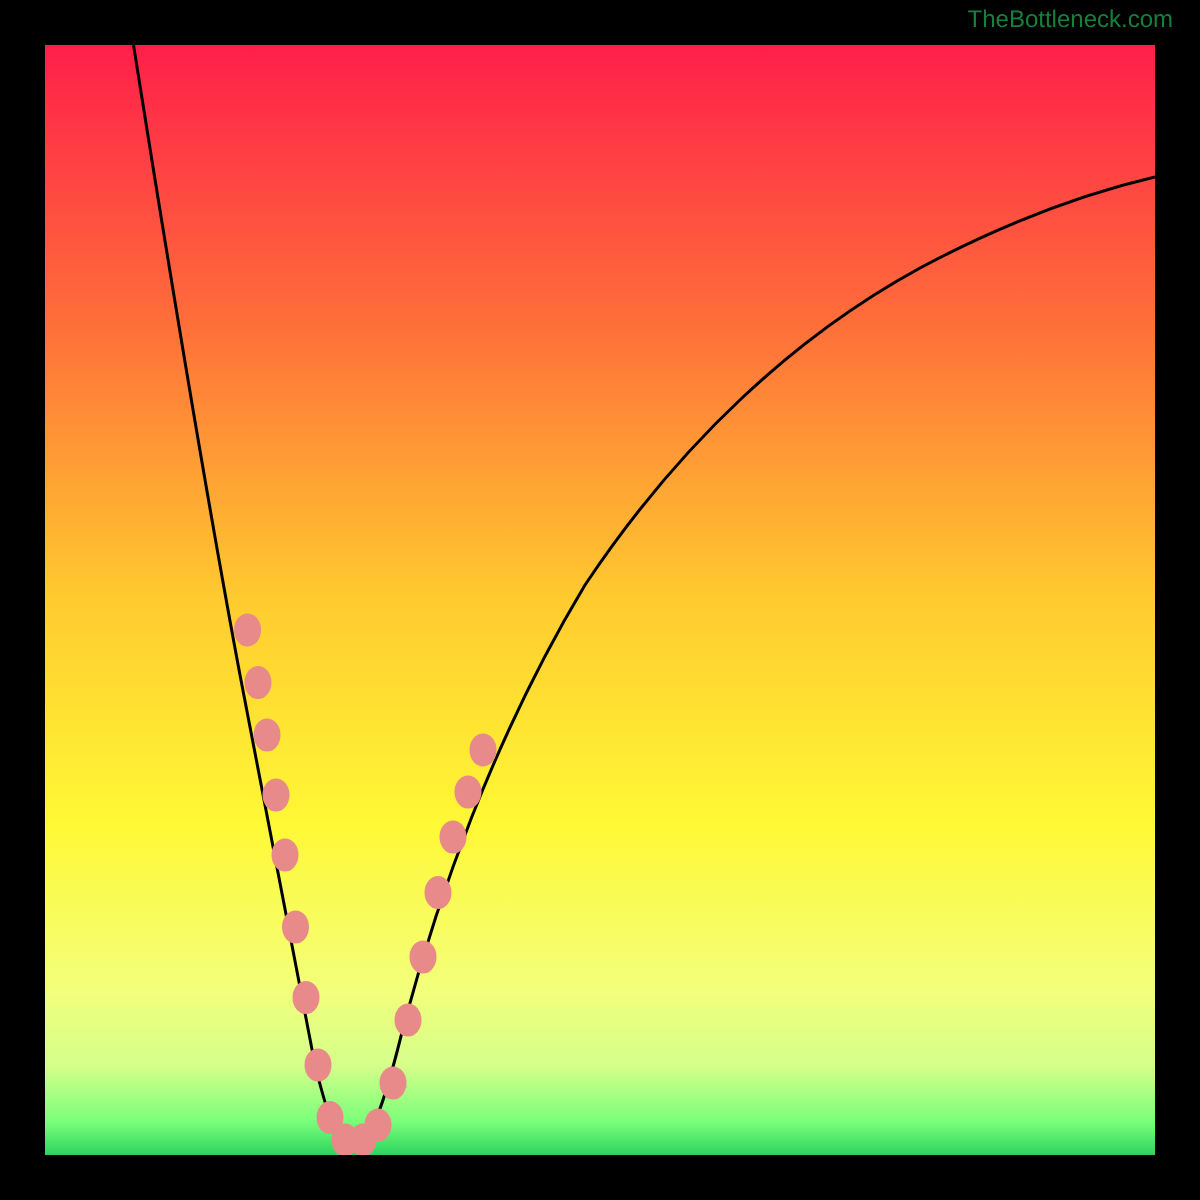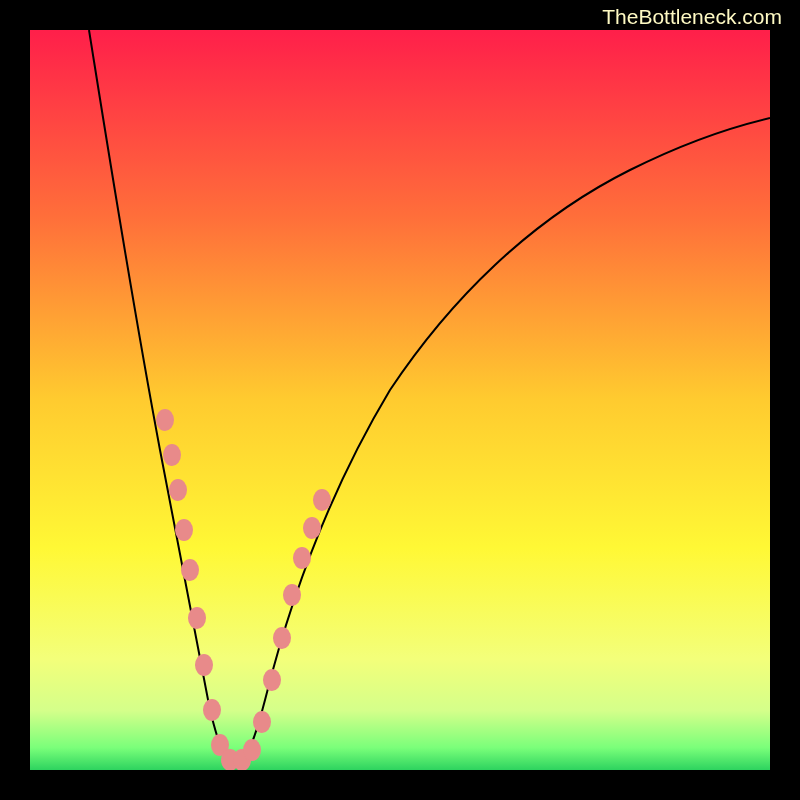--- a/index.html
+++ b/index.html
@@ -11,22 +11,22 @@
       width: 800px;
       height: 800px;
       background: #000;
       position: relative;
       font-family: Arial, sans-serif;
     }
     .watermark {
       position: absolute;
       top: 5px;
       right: 18px;
-      color: #fef9c3;
-      font-size: 21px;
+      color: #15803d;
+      font-size: 16px;
       font-weight: normal;
       z-index: 10;
     }
     .chart-area {
       position: absolute;
       top: 30px;
       left: 30px;
       width: 740px;
       height: 740px;
       overflow: hidden;

